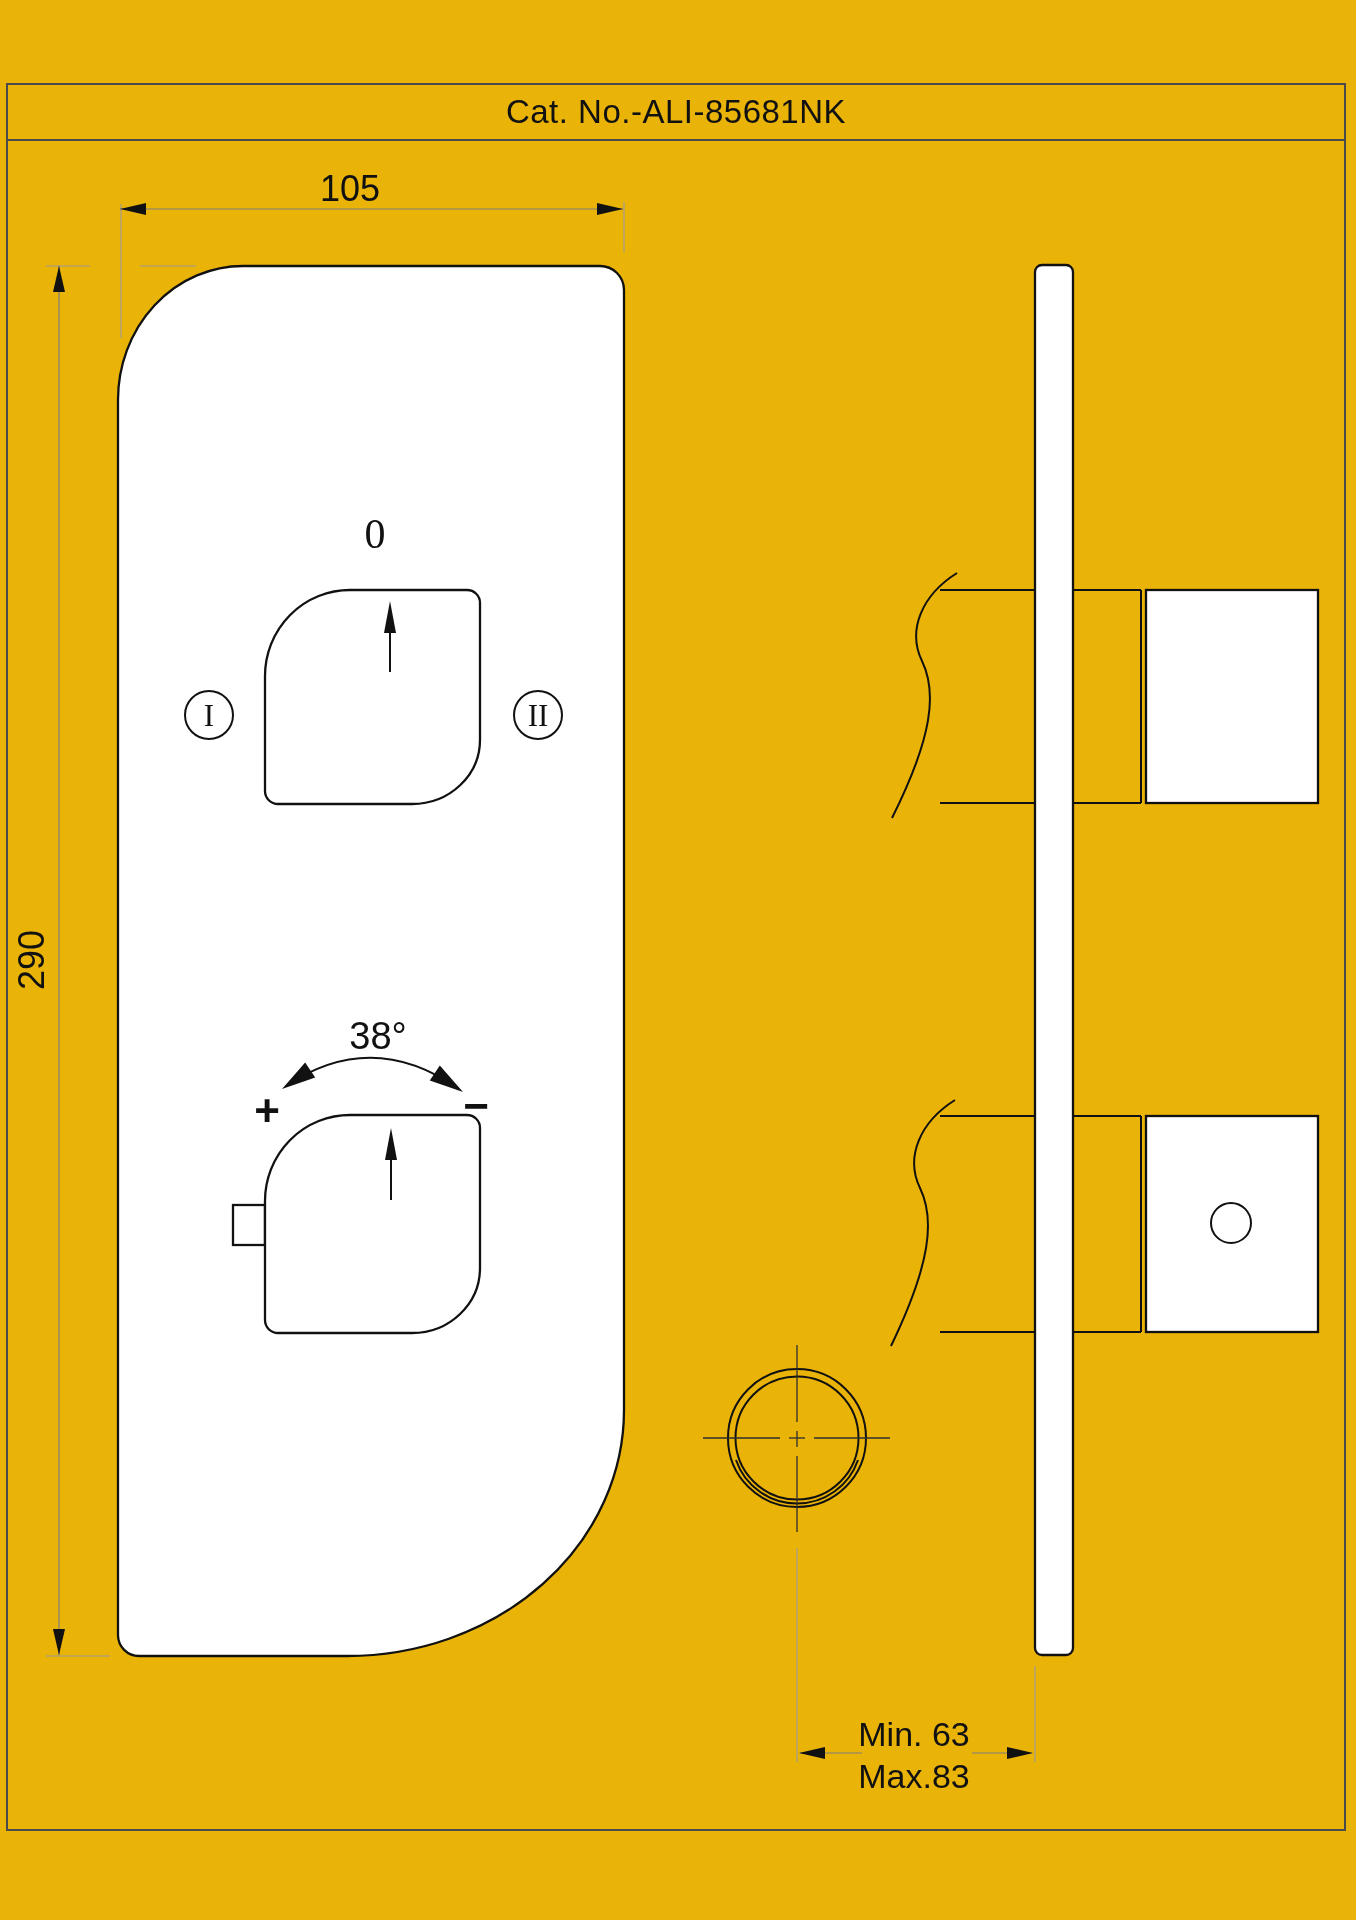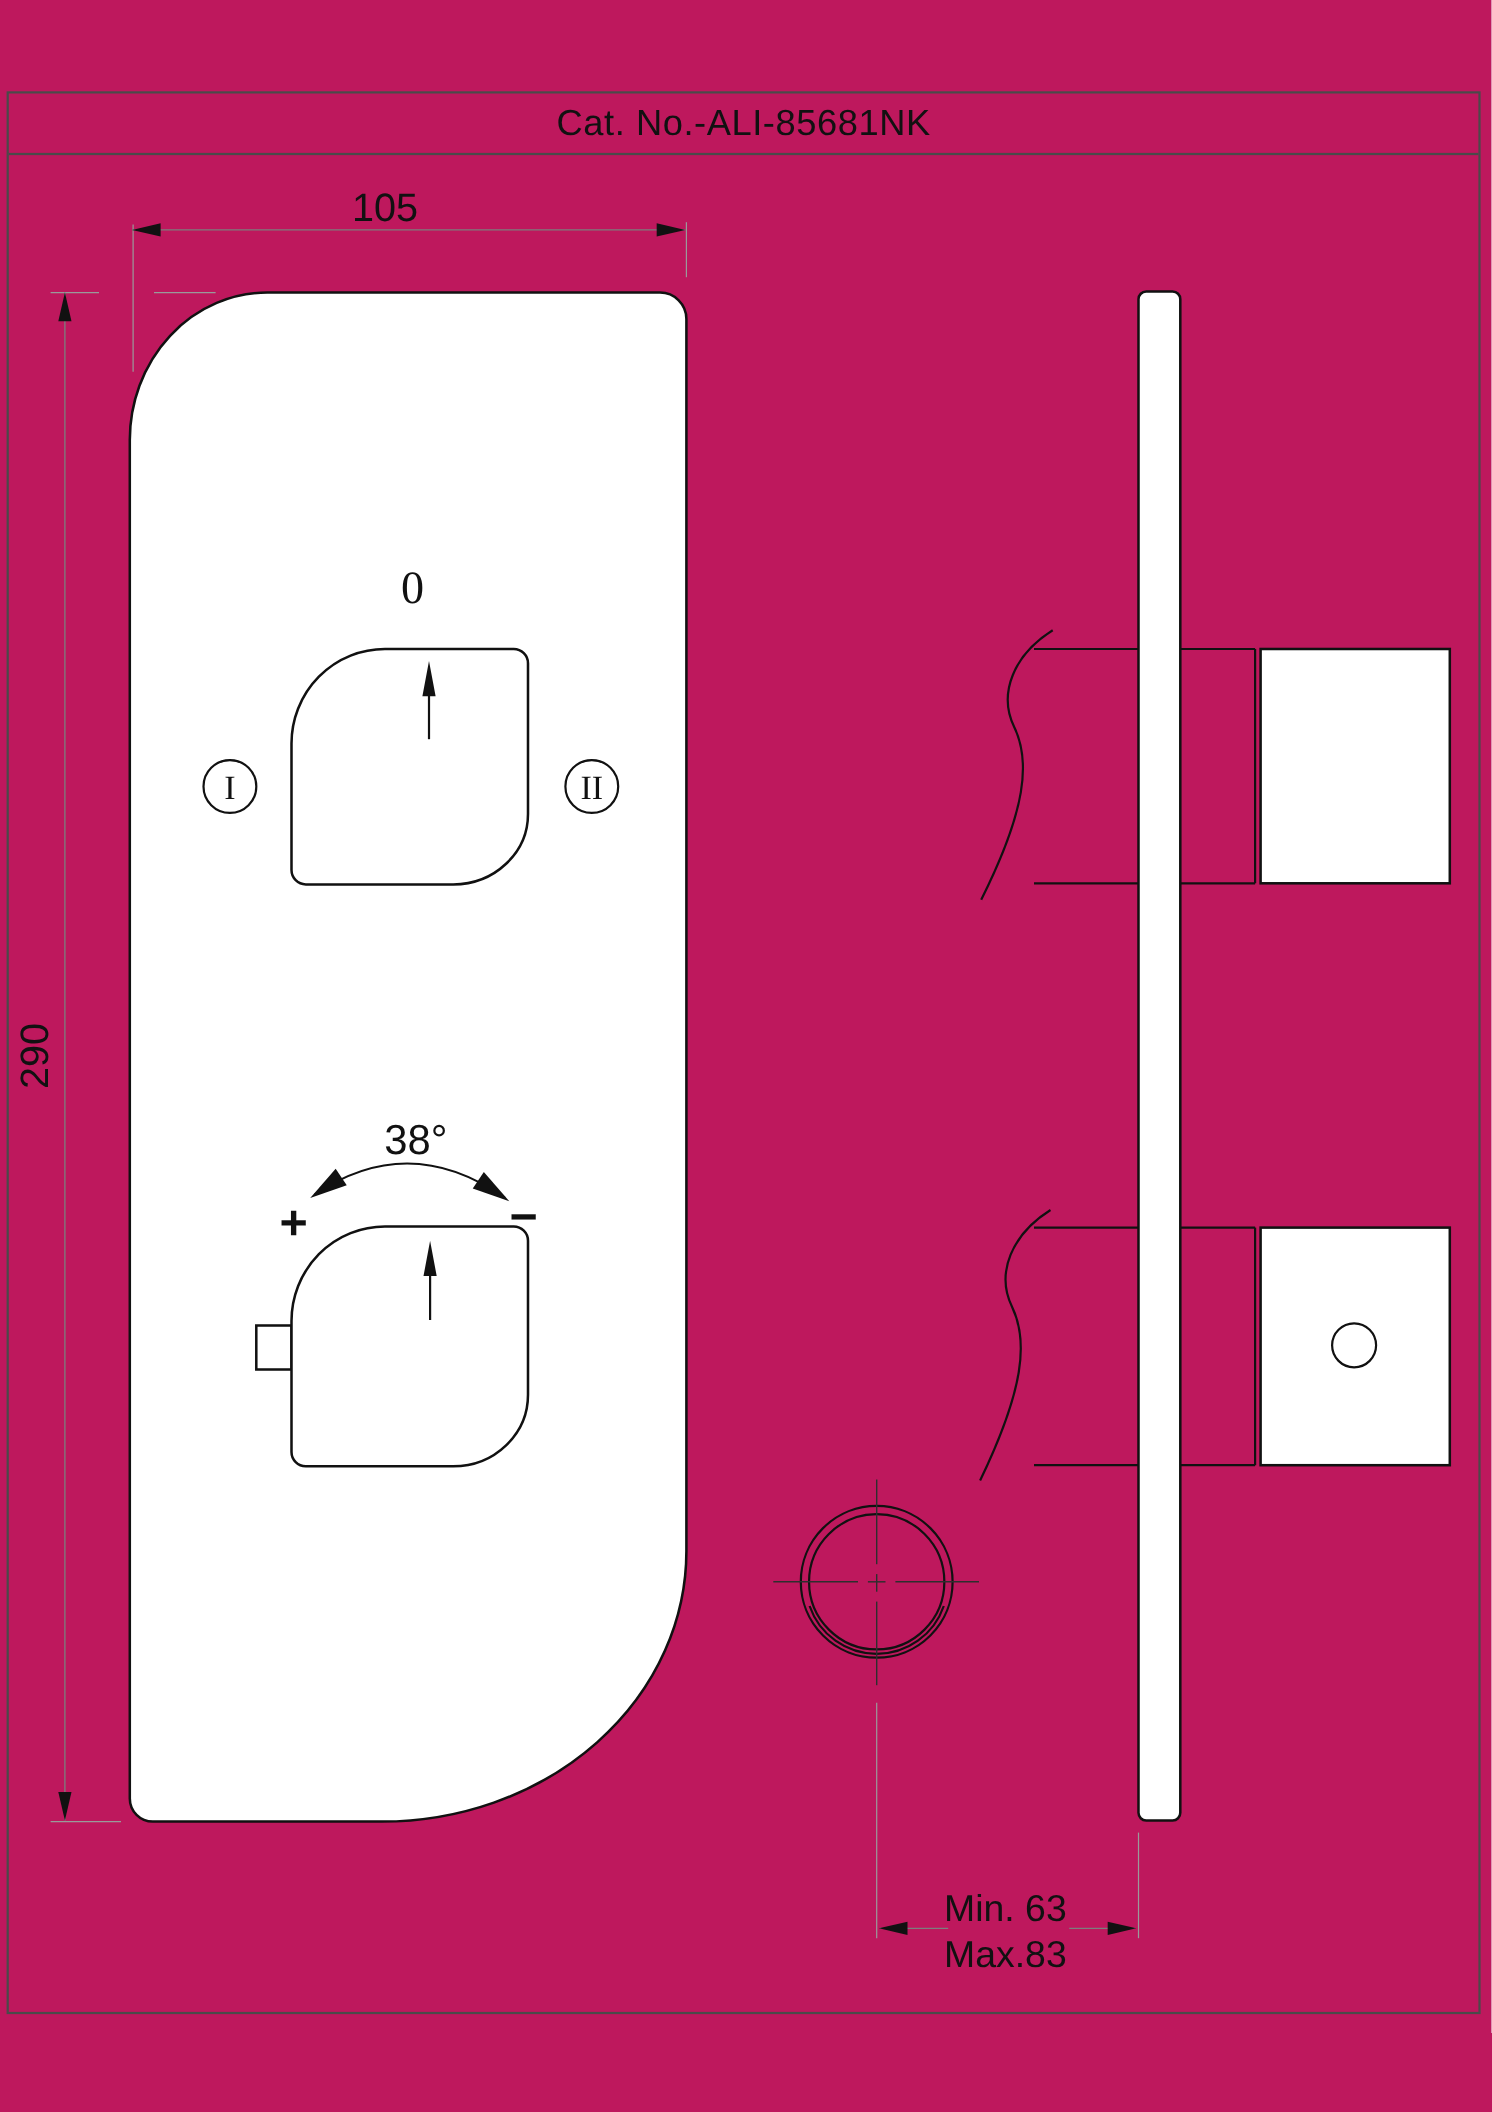--- a/index.html
+++ b/index.html
@@ -1,16 +1,16 @@
 <!DOCTYPE html>
 <html><head>
 <meta charset="utf-8">
 <style>
   html,body{margin:0;padding:0;background:#ffffff;}
-  #stage{position:relative;width:1356px;height:1920px;background:#be185d;overflow:hidden;
+  #stage{position:relative;width:1356px;height:1920px;background:#eab308;overflow:hidden;
          font-family:"Liberation Sans",sans-serif;}
   #frame{position:absolute;left:6px;top:83px;width:1340px;height:1748px;
          border:2px solid #4a4a4a;box-sizing:border-box;}
   #title-band{position:absolute;left:0;top:0;width:100%;height:56px;
               border-bottom:2px solid #4a4a4a;box-sizing:border-box;
               display:flex;align-items:center;justify-content:center;}
   #title-band .title{font-size:33px;color:#111;letter-spacing:0.5px;}
   svg#drawing{position:absolute;left:0;top:0;width:1356px;height:1920px;}
   .outline{fill:#ffffff;stroke:#111;stroke-width:2.3;}
   .thin-outline{fill:none;stroke:#111;stroke-width:2;}

